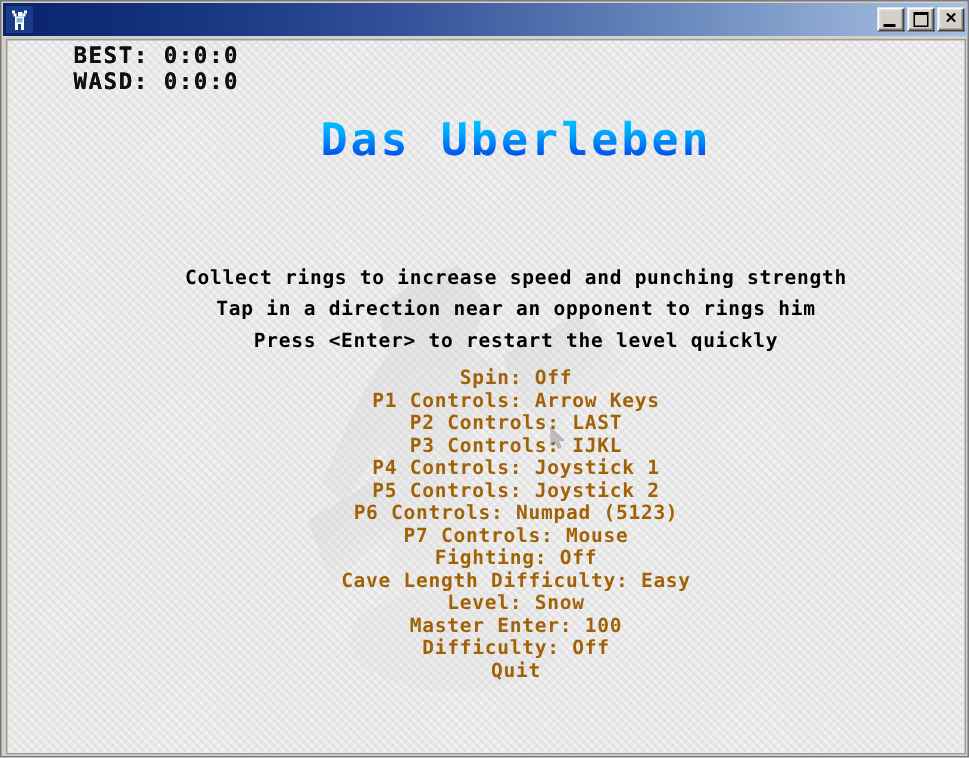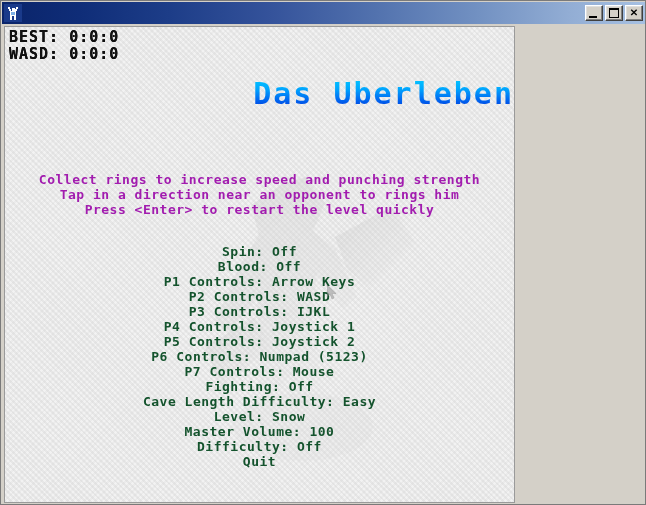--- a/index.html
+++ b/index.html
@@ -88,26 +88,27 @@
   .btn-close span {
     left: 0; top: 0; width: 100%; text-align: center;
     font-size: 10px; font-weight: bold; line-height: 13px;
   }
 
   
   #screen {
     position: absolute;
     left: 3px;
     top: 25px;
-    width: 511px;
+    width: 640px;
     height: 477px;
     background: #f2f2f2;
     overflow: hidden;
     box-sizing: border-box;
     border: 1px solid #9a9a9a;
+    padding-left: 40px;
   }
 
   
   #screen::before {
     content: "";
     position: absolute;
     inset: 0;
     background-image:
       repeating-linear-gradient(45deg,
         rgba(205,205,205,0.30) 0px, rgba(205,205,205,0.30) 2px,
@@ -149,21 +150,21 @@
     line-height: 17px;
     white-space: pre;
     text-shadow: 0 0 0 #000;
   }
 
   
   #game-titles {
     position: absolute;
     left: 0; top: 50px;
     width: 100%;
-    text-align: right;
+    text-align: center;
     z-index: 3;
   }
   .game-title {
     font-family: "DejaVu Sans Mono", monospace;
     font-size: 30px;
     font-weight: bold;
     letter-spacing: 2px;
     line-height: 33px;
     background: linear-gradient(to bottom, #00ccff 0%, #00a8ff 35%, #0066f0 70%, #0033d8 100%);
     -webkit-background-clip: text;
@@ -175,27 +176,28 @@
 
   
   #instructions {
     position: absolute;
     left: 0; top: 145px;
     width: 100%;
     text-align: center;
     z-index: 3;
   }
   .instr-line {
-    color: #a21caf;
+    color: #000000;
     font-family: "DejaVu Sans Mono", monospace;
     font-size: 13px;
     font-weight: bold;
     letter-spacing: 0.5px;
     line-height: 15px;
     white-space: pre;
+    margin-top: 6px;
   }
 
   
   #menu {
     position: absolute;
     left: 0; top: 214px;
     width: 100%;
     z-index: 3;
   }
   .menu-row {
@@ -211,21 +213,21 @@
     left: -4px;
     right: -4px;
     top: -1px;
     height: 17px;
     background: linear-gradient(to bottom,
         #8f8f8f 0%, #b4b4b4 18%, #e2e2e2 48%,
         #f4f4f4 62%, #cfcfcf 85%, #9c9c9c 100%);
     z-index: -1;
   }
   .menu-label {
-    color: #14532d;
+    color: #a16207;
     font-family: "DejaVu Sans Mono", monospace;
     font-size: 13px;
     font-weight: bold;
     letter-spacing: 0.5px;
     line-height: 15px;
     white-space: pre;
     position: relative;
     z-index: 1;
   }
 
@@ -316,32 +318,31 @@
       </div>
 
       <div id="instructions">
         <div class="instr-line">Collect rings to increase speed and punching strength</div>
         <div class="instr-line">Tap in a direction near an opponent to rings him</div>
         <div class="instr-line">Press &lt;Enter&gt; to restart the level quickly</div>
       </div>
 
       <div id="menu">
           <div class="menu-row"><span class="menu-label">Spin: Off</span></div>
-          <div class="menu-row"><span class="menu-label">Blood: Off</span></div>
           <div class="menu-row"><span class="menu-label">P1 Controls: Arrow Keys</span></div>
-          <div class="menu-row"><span class="menu-label">P2 Controls: WASD</span></div>
+          <div class="menu-row"><span class="menu-label">P2 Controls: LAST</span></div>
           <div class="menu-row"><span class="menu-label">P3 Controls: IJKL</span></div>
           <div class="menu-row"><span class="menu-label">P4 Controls: Joystick 1</span></div>
           <div class="menu-row"><span class="menu-label">P5 Controls: Joystick 2</span></div>
           <div class="menu-row"><span class="menu-label">P6 Controls: Numpad (5123)</span></div>
           <div class="menu-row"><span class="menu-label">P7 Controls: Mouse</span></div>
           <div class="menu-row"><span class="menu-label">Fighting: Off</span></div>
           <div class="menu-row"><span class="menu-label">Cave Length Difficulty: Easy</span></div>
           <div class="menu-row"><span class="menu-label">Level: Snow</span></div>
-          <div class="menu-row"><span class="menu-label">Master Volume: 100</span></div>
+          <div class="menu-row"><span class="menu-label">Master Enter: 100</span></div>
           <div class="menu-row"><span class="menu-label">Difficulty: Off</span></div>
           <div class="menu-row"><span class="menu-label">Quit</span></div>
         </div>
 
       <svg id="cursor-artifact" viewBox="0 0 11 15">
         <polygon points="0,0 0,12 3,9 5,14 7,13 5,8.5 9,8.5" fill="#9a9a9a" stroke="#6f6f6f" stroke-width="0.6"></polygon>
       </svg>
 
     </div>
   </div>

